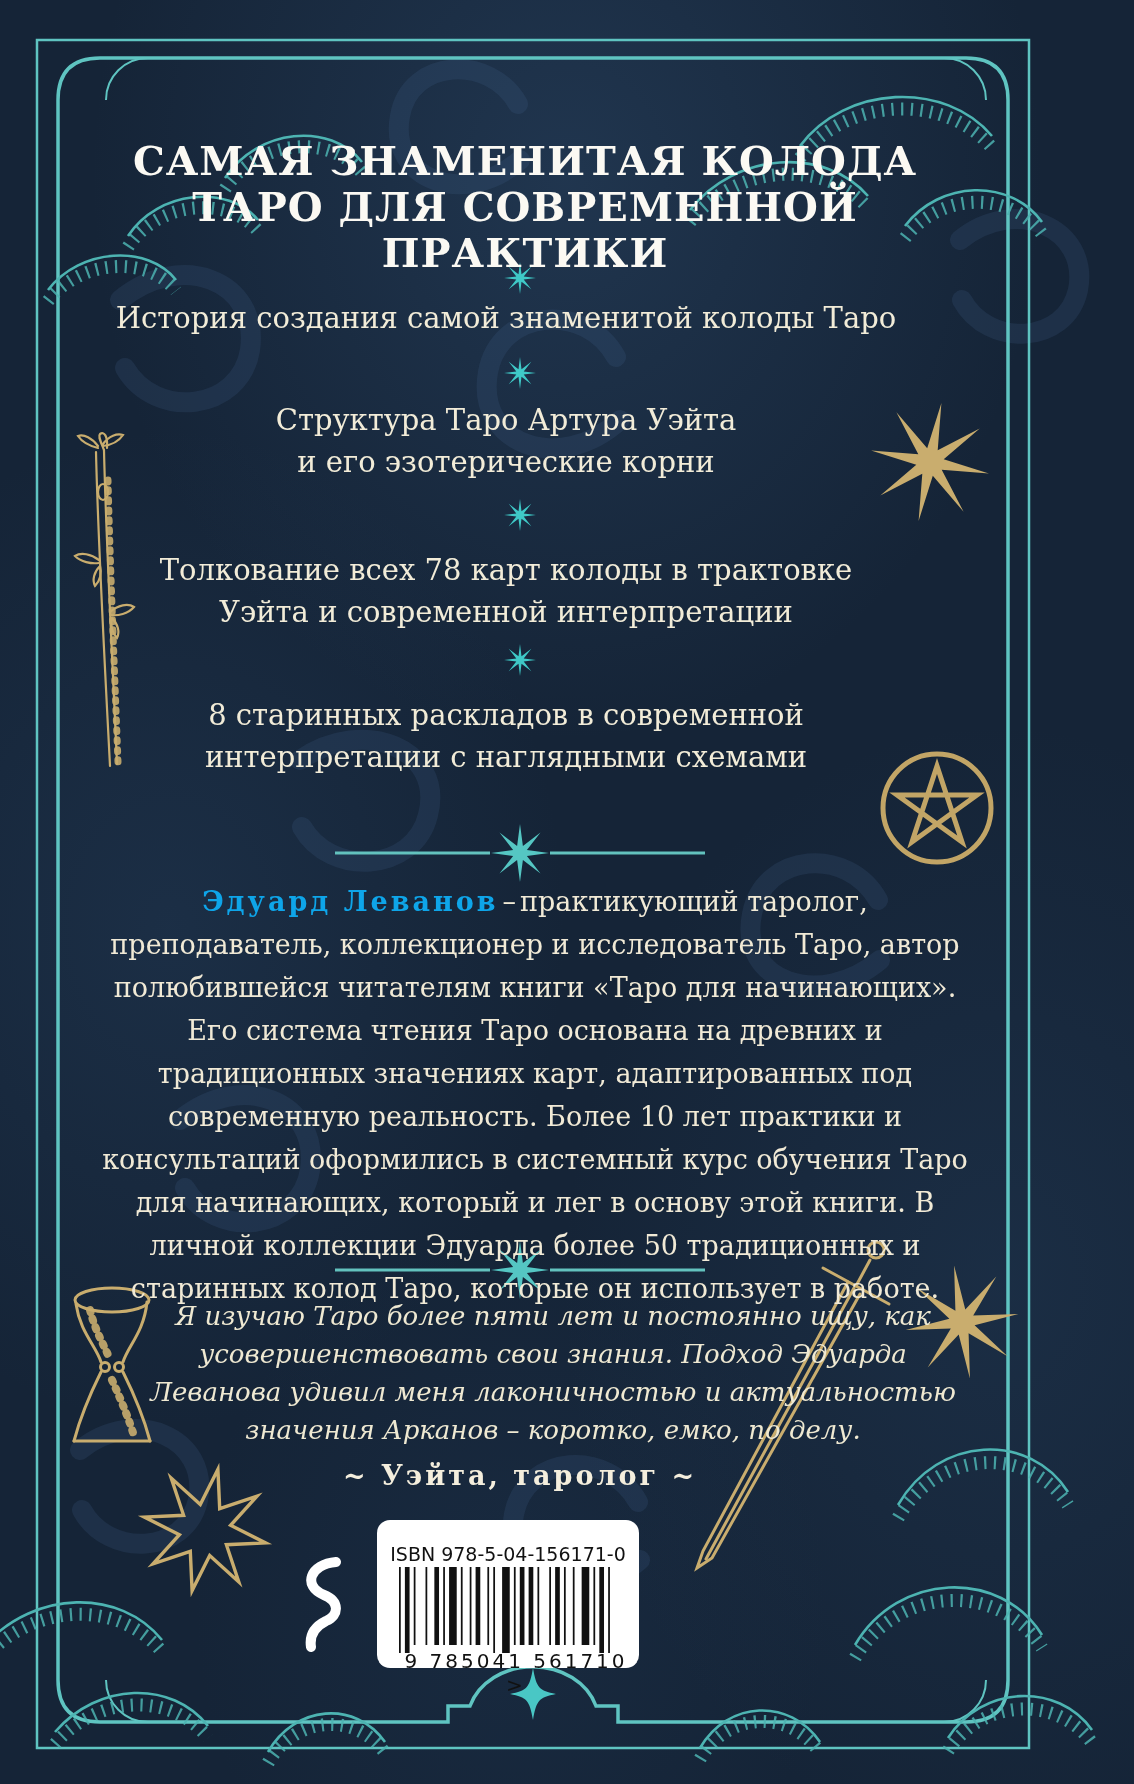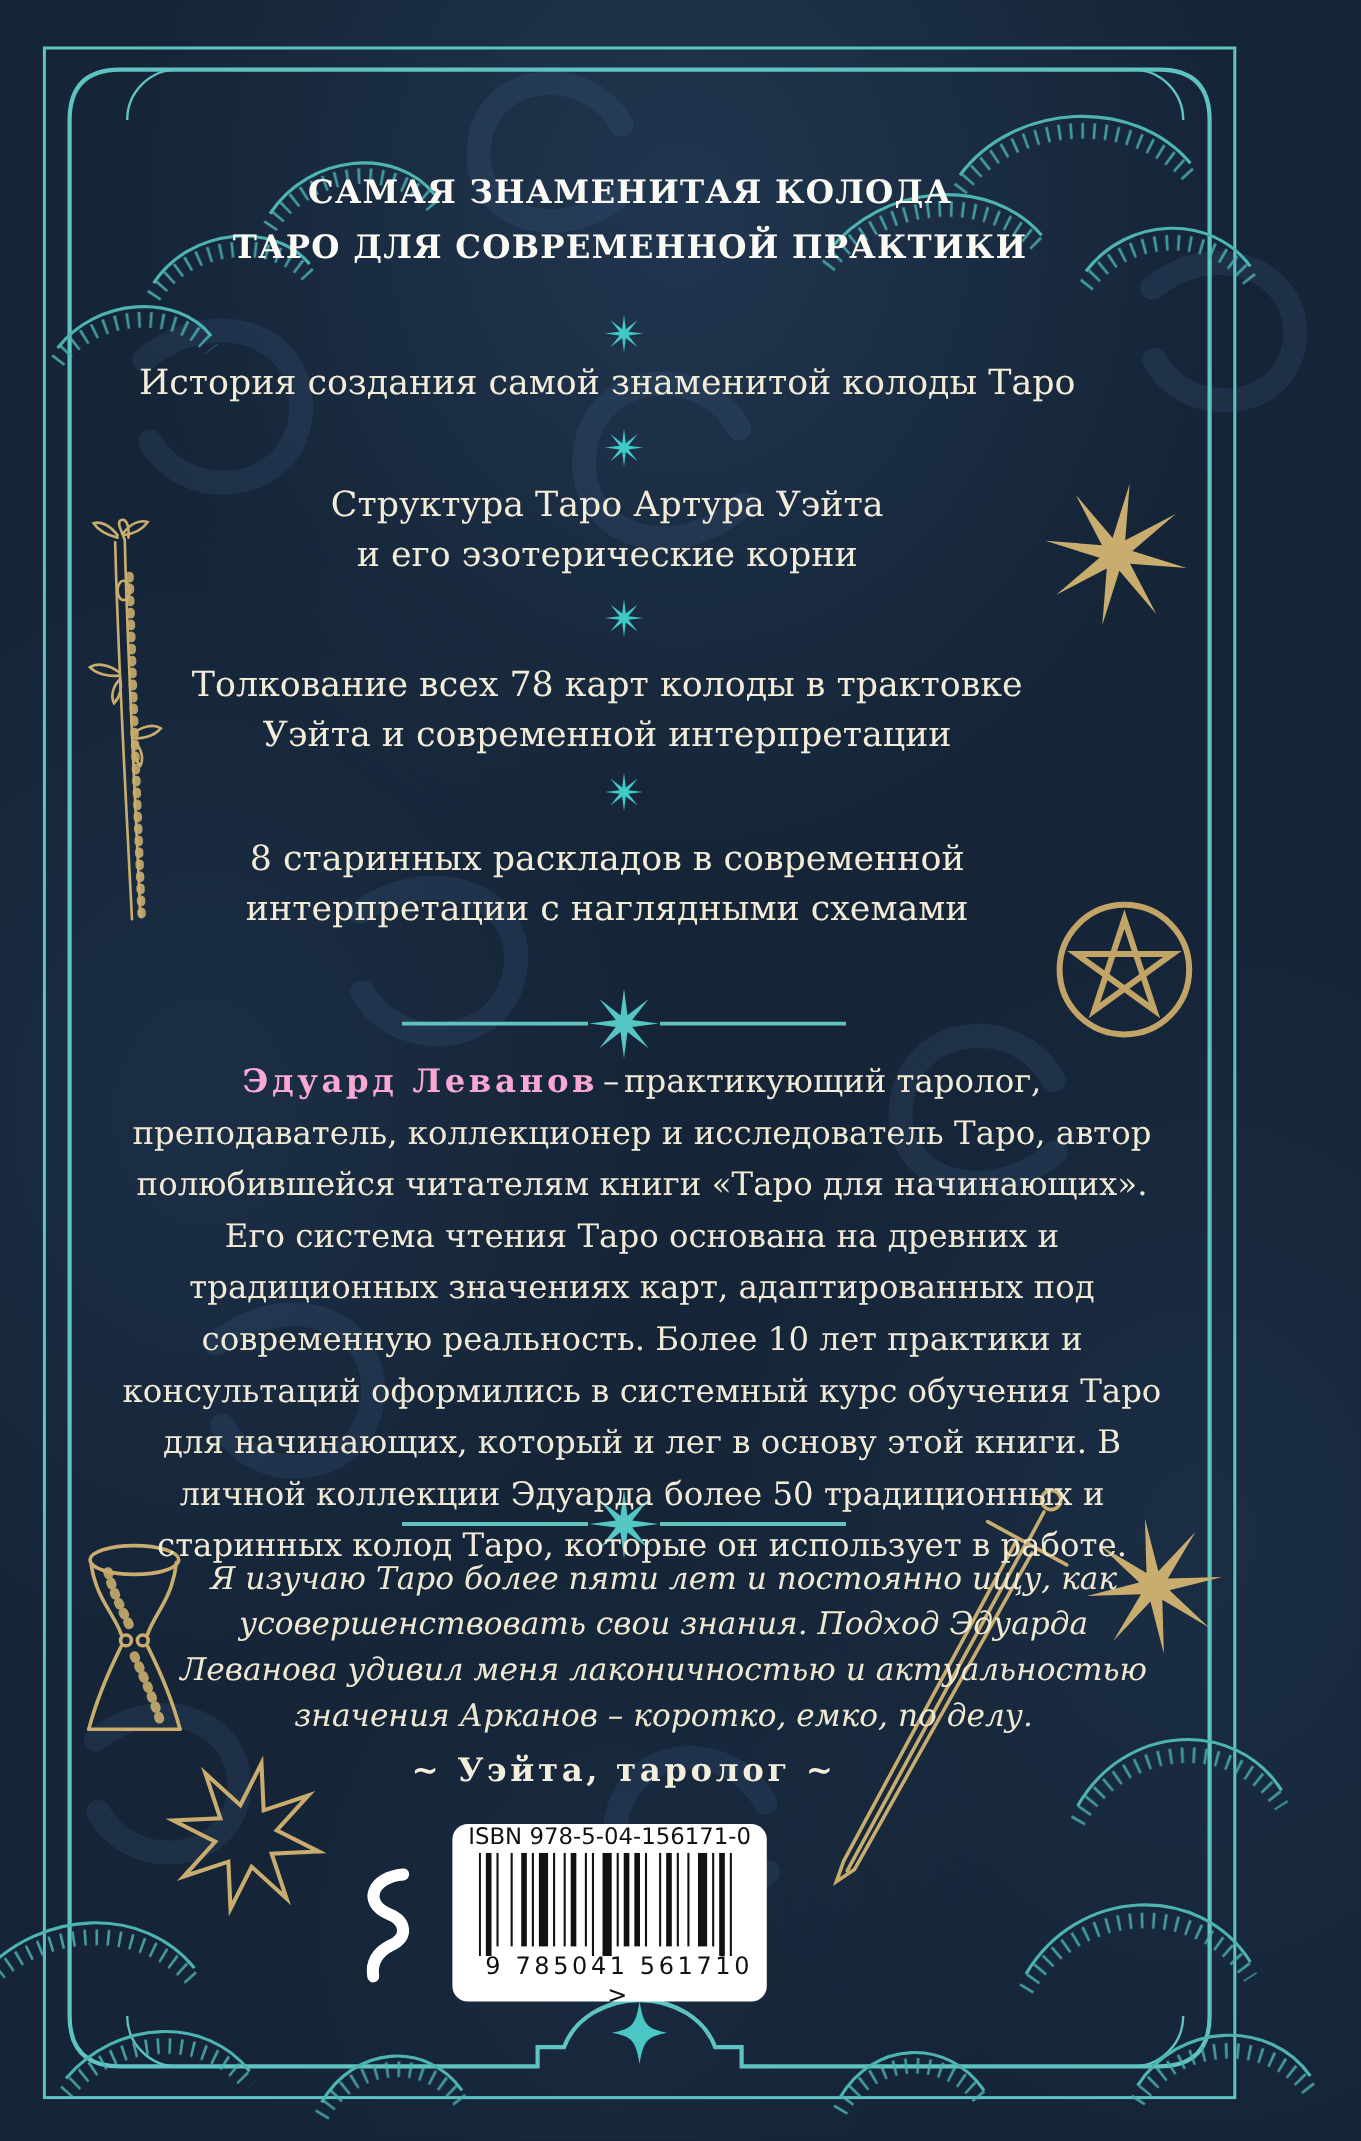--- a/index.html
+++ b/index.html
@@ -9,32 +9,32 @@
     background:
       radial-gradient(60% 45% at 50% 10%, rgba(58,94,134,.30), transparent 70%),
       radial-gradient(50% 40% at 15% 52%, rgba(50,84,122,.22), transparent 70%),
       radial-gradient(55% 45% at 88% 72%, rgba(50,84,122,.20), transparent 70%),
       radial-gradient(40% 30% at 45% 90%, rgba(40,70,104,.18), transparent 70%),
       #152437;
   }
   .overlay{position:absolute;left:0;top:0;width:1134px;height:1784px;z-index:1;pointer-events:none;}
   .txt{position:absolute;z-index:2;text-align:center;color:#f2ebd6;}
   .headline{left:60px;width:930px;top:138px;font-weight:bold;color:#fbf9f3;
-    font-size:27px;line-height:46px;letter-spacing:1px;}
+    font-size:40px;line-height:46px;letter-spacing:1px;}
   .feature{left:51px;width:910px;font-size:29px;line-height:42px;color:#f2ecd8;}
   .f1{top:297px}.f2{top:399px}.f3{top:549px}.f4{top:694px}
   .bio{left:95px;width:880px;top:880px;font-size:27px;line-height:43px;color:#f1ead6;}
-  .bio b{letter-spacing:3px;color:#f9a8d4;}
+  .bio b{letter-spacing:3px;color:#0ea5e9;}
   .bio .sep{padding:0 4px;}
   .quote{left:143px;width:820px;top:1297px;font-style:italic;font-size:26px;line-height:38px;color:#efe9d2;}
   .attribution{left:65px;width:910px;top:1460px;font-weight:bold;font-size:27px;letter-spacing:3px;color:#f4eedd;}
   .barcode-box{position:absolute;z-index:2;left:377px;top:1520px;width:262px;height:148px;
     background:#fff;border-radius:13px;text-align:center;color:#111;
     font-family:"DejaVu Sans", sans-serif;}
-  .isbn{font-size:19px;margin-top:0;letter-spacing:0px;}
+  .isbn{font-size:19px;margin-top:23px;letter-spacing:0px;}
   .bars{display:block;margin:2px auto 0;}
   .digits{font-size:20px;letter-spacing:3px;margin-top:-4px;padding-left:16px;}
 </style>
 </head>
 <body>
 
 <svg class="overlay" viewBox="0 0 1134 1784">
 
   <g stroke="rgba(72,108,150,0.18)" stroke-width="20" fill="none" stroke-linecap="round">
     <path d="M120,300 c60,-50 140,-20 130,50 c-10,62 -95,70 -125,18"></path>

